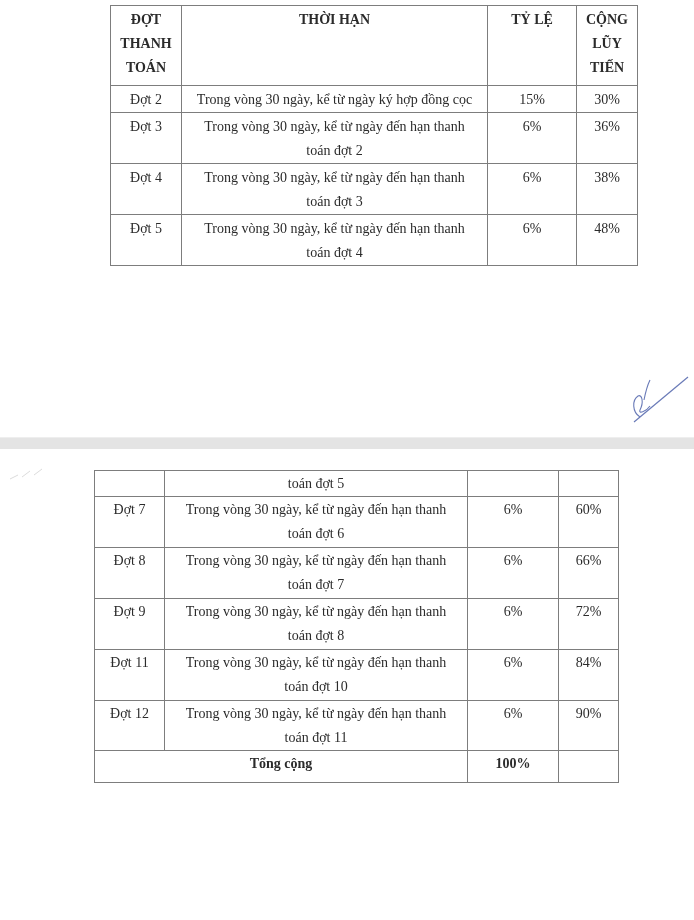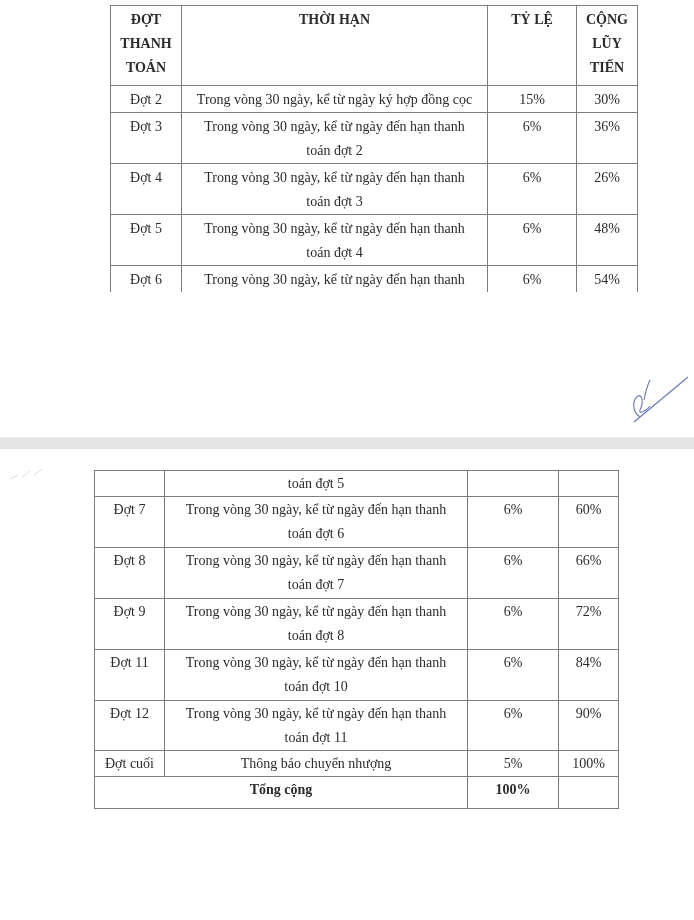--- a/index.html
+++ b/index.html
@@ -72,36 +72,30 @@
     <td>6%</td>
     <td>36%</td>
   </tr>
   <tr style="height:50px">
     <td>Đợt 4</td>
     <td>
       <div>Trong vòng 30 ngày, kể từ ngày đến hạn thanh</div>
       <div>toán đợt 3</div>
     </td>
     <td>6%</td>
-    <td>26%</td>
+    <td>38%</td>
   </tr>
   <tr style="height:50px">
     <td>Đợt 5</td>
     <td>
       <div>Trong vòng 30 ngày, kể từ ngày đến hạn thanh</div>
       <div>toán đợt 4</div>
     </td>
     <td>6%</td>
     <td>48%</td>
-  </tr>
-  <tr class="last" style="height:25px">
-    <td>Đợt 6</td>
-    <td>Trong vòng 30 ngày, kể từ ngày đến hạn thanh</td>
-    <td>6%</td>
-    <td>54%</td>
   </tr>
 </tbody>
   </table>
 
 <svg class="signature" viewBox="0 0 60 55">
   <path d="M4 50 L58 5" stroke="#6a7bb8" stroke-width="1.2" fill="none"></path>
   <path d="M10 45 C2 40, 2 28, 8 24 C12 22, 14 30, 10 38 C8 42, 16 40, 20 34 M14 28 C16 18, 18 12, 20 8" stroke="#6a7bb8" stroke-width="1.1" fill="none"></path>
 </svg>
 
 <div class="separator"></div>
@@ -163,25 +157,19 @@
   </tr>
   <tr style="height:50px">
     <td>Đợt 12</td>
     <td>
       <div>Trong vòng 30 ngày, kể từ ngày đến hạn thanh</div>
       <div>toán đợt 11</div>
     </td>
     <td>6%</td>
     <td>90%</td>
   </tr>
-  <tr style="height:26px">
-    <td>Đợt cuối</td>
-    <td>Thông báo chuyển nhượng</td>
-    <td>5%</td>
-    <td>100%</td>
-  </tr>
   <tr class="total" style="height:32px">
     <td colspan="2">Tổng cộng</td>
     <td>100%</td>
     <td></td>
   </tr>
 </tbody>
   </table>
 
 </body></html>

